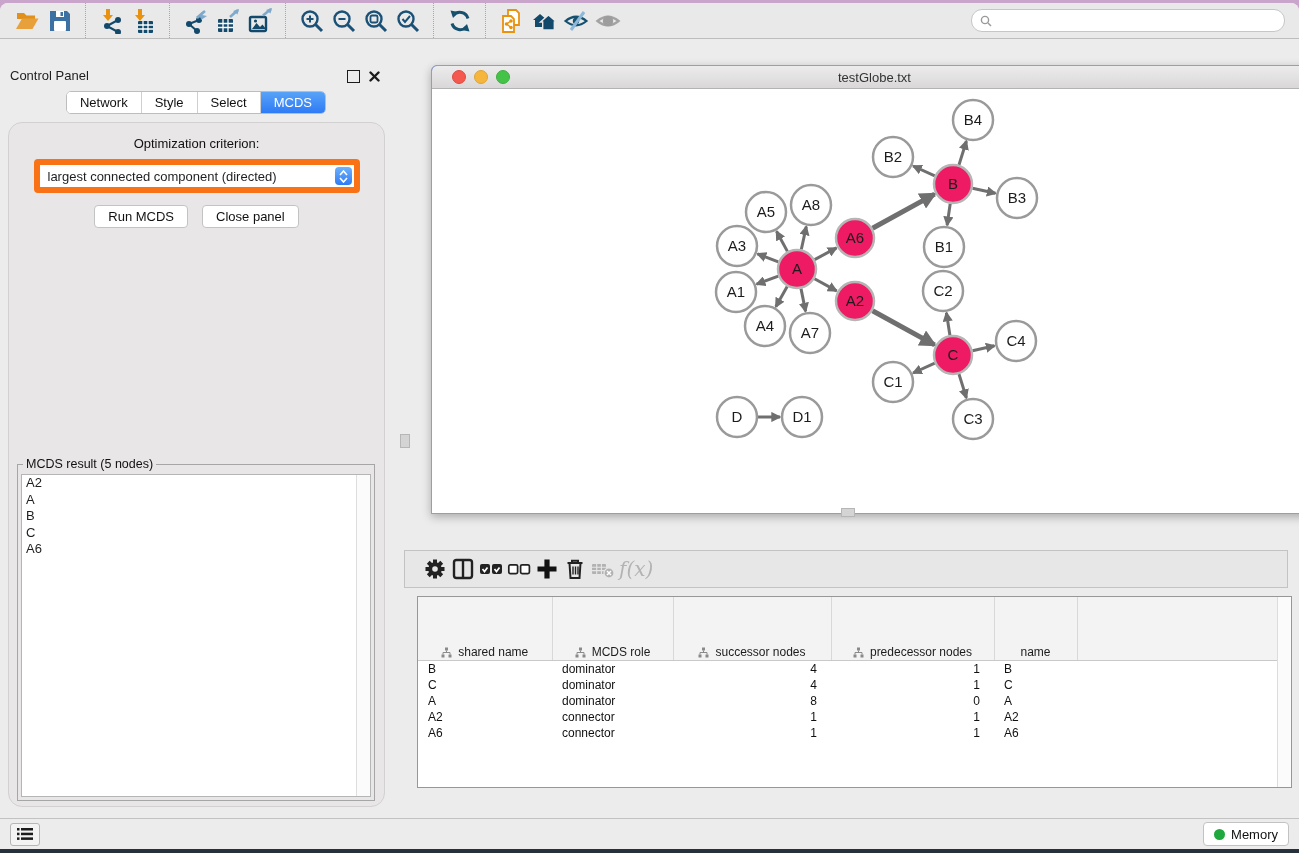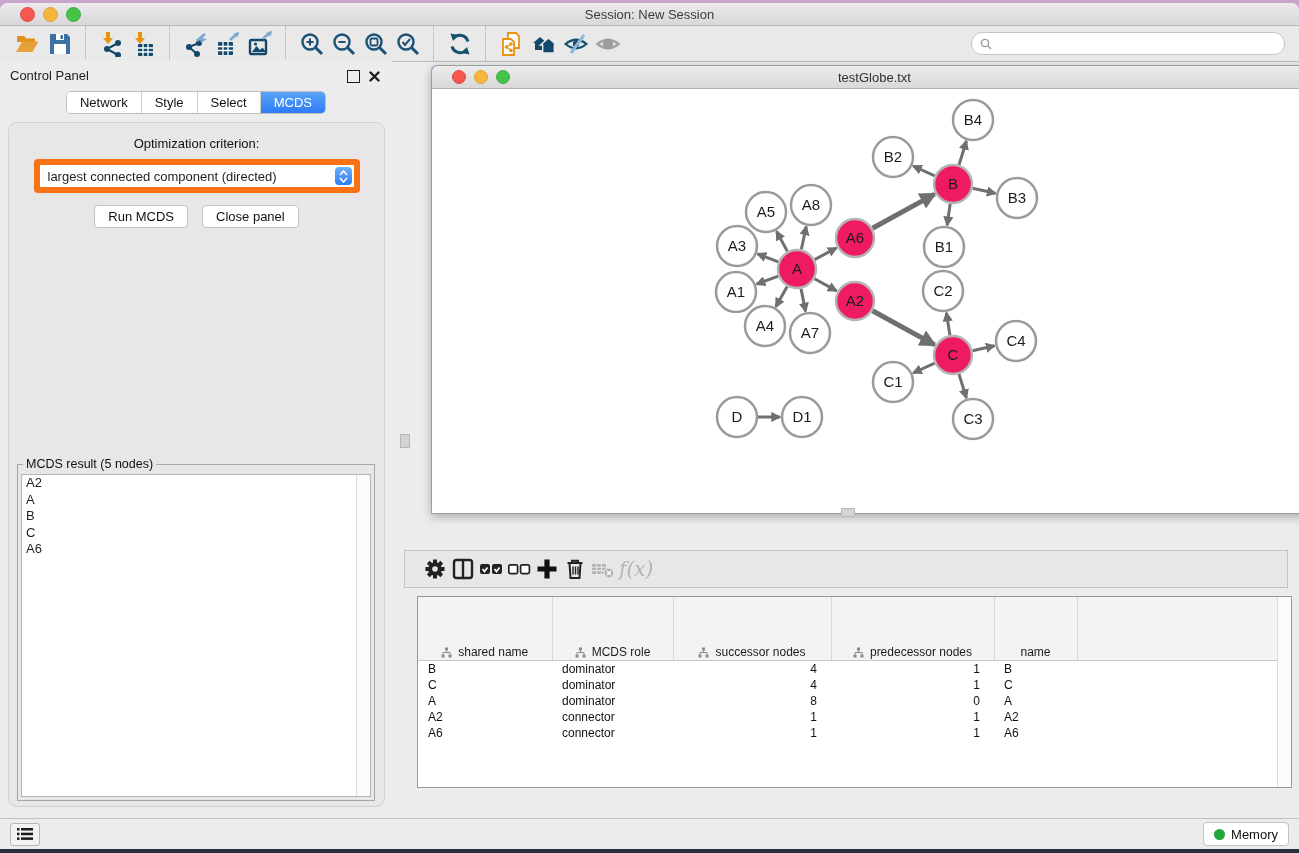--- a/index.html
+++ b/index.html
@@ -34,21 +34,21 @@
   .panel-head .ptitle{font-size:13px;color:#1d1d1d;}
   .panel-head .picons{margin-left:auto;display:flex;align-items:center;gap:9px;}
   .float-box{width:11px;height:11px;border:1.6px solid #1c1c1c;background:transparent;}
   .close-x svg{width:11px;height:11px;display:block;}
   .cp-tabs{display:flex;justify-content:center;margin-top:4px;}
   .seg{display:flex;border:1px solid #bdbdbd;border-radius:5px;overflow:hidden;background:#fff;}
   .seg .segbtn{padding:3px 13px;font-size:13px;background:#fff;border:none;border-left:1px solid #cfcfcf;color:#111;}
   .seg .segbtn:first-child{border-left:none;}
   .seg .segbtn.active{background:linear-gradient(#58a3f8,#2e7bf6);color:#fff;}
   .cp-content{position:absolute;left:8px;top:62px;width:375px;height:683px;background:#e8e6e6;
-       border:1px solid #d2d0d0;border-radius:9px;}
+       border:1px solid #d2d0d0;border-radius:14px;}
   .opt-label{text-align:center;padding-top:13px;font-size:13px;color:#111;}
   .mac-select{width:314px;height:22px;margin:8px auto 0 auto;background:#fff;border:6px solid #f97316;border-radius:4px;
        display:flex;align-items:center;position:relative;}
   .mac-select .selval{flex:1;font-size:13px;padding-left:8px;white-space:nowrap;overflow:hidden;}
   .mac-select .stepper{width:17px;height:18px;margin-right:2px;border-radius:4px;
        background:linear-gradient(#6fb1fb,#2e7bf6);display:flex;flex-direction:column;align-items:center;justify-content:center;gap:1px;}
   .btn-row{display:flex;justify-content:center;gap:14px;margin-top:12px;}
   .mac-btn{background:#fff;border:1px solid #c3c3c3;border-radius:4px;padding:3px 13px;font-size:13px;color:#111;}
   fieldset.resultbox{position:absolute;left:8px;right:9px;top:334px;bottom:5px;border:1px solid #a6a6a6;
        margin:0;padding:3px;background:transparent;}
@@ -96,28 +96,20 @@
   .memory-btn{margin-left:auto;height:24px;background:#fff;border:1px solid #c2c2c2;border-radius:4px;
        display:flex;align-items:center;gap:6px;padding:0 10px;font-size:13px;color:#111;}
   .memdot{width:11px;height:11px;border-radius:50%;background:#1fa83d;}
   .desktop-strip{position:absolute;left:0;top:849px;width:1299px;height:4px;background:#27313c;}
 </style>
 </head>
 <body>
 
 <div class="app-window">
 
-  <div class="titlebar">
-    <div class="lights">
-      <div class="light red"></div>
-      <div class="light yellow"></div>
-      <div class="light green"></div>
-    </div>
-    <div class="title">Session: New Session</div>
-  </div>
 
   <div class="toolbar">
     <button class="tbtn" title="">
       <svg viewBox="0 0 26 26">
           <path d="M2 5h7l2.5 2.5H20V11H2z" fill="#e0901b"></path>
           <path d="M1 21h16.5l6-10.5H7z" fill="#e8a13a"></path>
         </svg>
     </button>
     <button class="tbtn">
       <svg viewBox="0 0 26 26">

